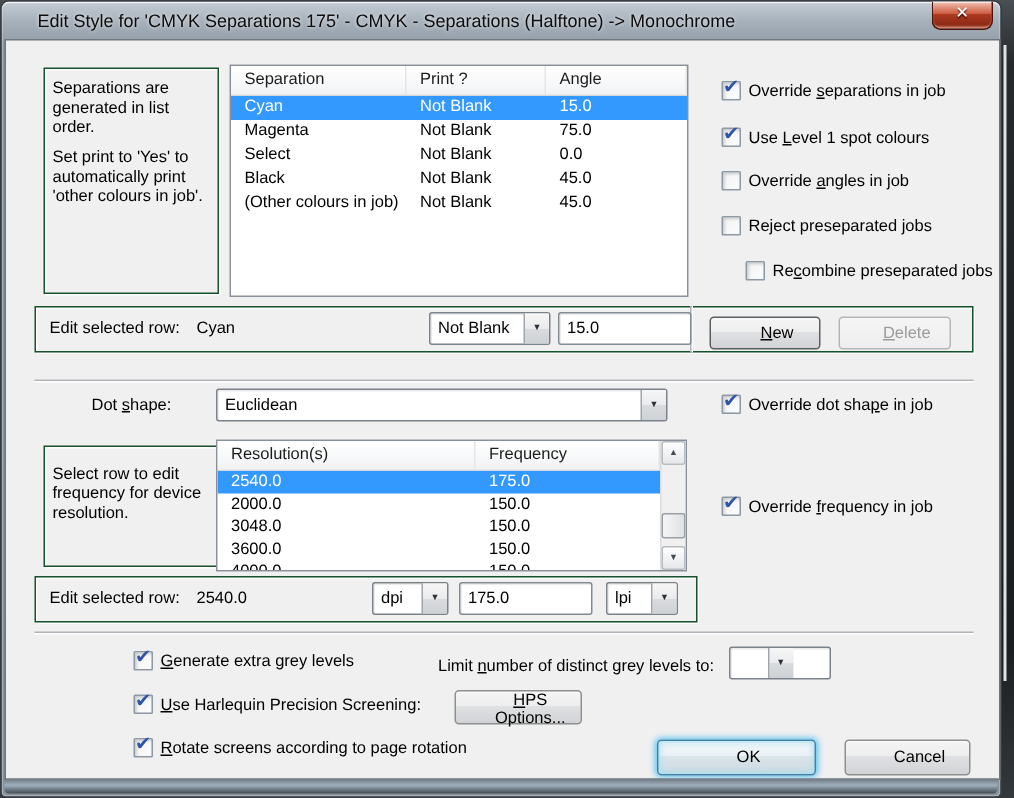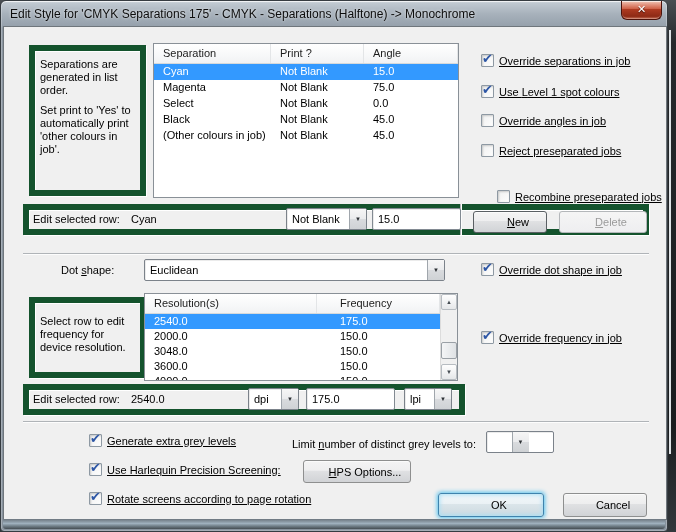--- a/index.html
+++ b/index.html
@@ -12,62 +12,62 @@
 
   .win { position:absolute; left:0; top:0; width:668px; height:532px;
          border:1px solid #363c41; border-radius:6px 6px 4px 4px;
          background:linear-gradient(180deg,#d8dee3 0px,#c0c9d1 2px,#a7b1bb 13px,#96a1ac 25px,#8b96a1 27px,#87929d 100%);
          box-shadow:inset 0 1px 0 rgba(255,255,255,.55), inset 0 0 0 1px rgba(255,255,255,.25); }
   .win::after { content:""; position:absolute; left:2px; right:2px; bottom:2px; height:10px;
          border-radius:0 0 3px 3px;
          background:linear-gradient(180deg,#6b757e 0%,#9fb0bd 45%,#72808a 70%,#454d53 100%); }
 
   .titlebar { position:absolute; left:0; top:0; width:668px; height:26px; }
-  .title-text { position:absolute; left:9px; top:6px; font-size:12px; color:#0d0d0d; white-space:nowrap;
+  .title-text { position:absolute; left:24px; top:6px; font-size:12px; color:#0d0d0d; white-space:nowrap;
                 text-shadow:0 0 3px rgba(255,255,255,.8); }
   .close-btn { position:absolute; left:620px; top:0; width:41px; height:19px; cursor:default;
                border:1px solid #4c130b; border-top:none; border-radius:0 0 6px 6px;
                background:linear-gradient(180deg,#f0c9ba 0%,#e29480 20%,#cd5c42 45%,#ae3a21 46%,#8e2a15 85%,#c66a50 100%);
                box-shadow:inset 0 1px 0 rgba(255,255,255,.65), inset 0 -1px 1px rgba(255,255,255,.3);
                color:#fff; font-weight:bold; font-size:11px; text-align:center; line-height:17px;
                text-shadow:0 1px 1px rgba(0,0,0,.65); }
 
   .client { position:absolute; left:3px; top:26px; width:662px; height:492px; background:#f0f0f0;
             box-shadow:0 0 0 1px #6f767c; }
 
-  .etch { position:absolute; border:6px solid #14532d;
+  .etch { position:absolute; border:1px solid #14532d;
           box-shadow:1px 1px 0 rgba(255,255,255,.95), inset 1px 1px 0 rgba(255,255,255,.95); }
   .hsep { position:absolute; height:1px; background:#b0b4b8; box-shadow:0 1px 0 #fdfdfd; }
   .vsep { position:absolute; width:1px; background:#b0b4b8; box-shadow:1px 0 0 #fdfdfd; }
 
   .lbl { position:absolute; white-space:nowrap; }
 
   .groupbox { padding:7px 5px; line-height:13px; }
   .groupbox p + p { margin-top:7px; }
 
   .lv { position:absolute; background:#fff; border:1px solid #899097; overflow:hidden; }
   .lv-head { display:flex; height:20px; background:linear-gradient(180deg,#ffffff,#f7f8f9 60%,#f1f2f4);
              border-bottom:1px solid #d6d9db; color:#1c1c1c; }
   .lv-head .hc { line-height:19px; padding-left:9px; border-right:1px solid #e3e5e7; white-space:nowrap; }
   .lv-row { display:flex; height:16px; line-height:15px; }
   .lv-row .c { padding-left:9px; white-space:nowrap; overflow:hidden; }
   .lv-row.sel { background:#3399ff; color:#fff; }
   .lv1 .c1 { width:117px; } .lv1 .c2 { width:93px; } .lv1 .c3 { flex:1; }
   .lv2 .c1 { width:172px; } .lv2 .c2 { flex:1; }
-  .lv2 .lv-head, .lv2 .lv-row { margin-right:17px;gap:14px; }
+  .lv2 .lv-head, .lv2 .lv-row { margin-right:17px; }
 
   .sb { position:absolute; right:0; top:0; bottom:0; width:17px; background:#f0f0f0; border-left:1px solid #dcdcdc; }
   .sb-up,.sb-dn { position:absolute; left:0; width:16px; height:16px; text-align:center; line-height:15px;
              font-size:6px; color:#444b51; border:1px solid #b7bcc1; border-radius:2px;
              background:linear-gradient(180deg,#fefefe,#f1f2f3 55%,#e5e7e9); }
   .sb-up { top:0; } .sb-dn { bottom:0; }
   .sb-thumb { position:absolute; left:0; top:48px; width:16px; height:17px; border:1px solid #9aa0a6; border-radius:2px;
              background:linear-gradient(90deg,#f4f5f6,#dfe2e5); }
 
-  .cbrow { position:absolute; display:flex; align-items:center; gap:5px; white-space:nowrap;text-decoration:underline; }
+  .cbrow { position:absolute; display:flex; align-items:center; gap:5px; white-space:nowrap; }
   .box { width:13px; height:13px; flex:0 0 13px; position:relative; border:1px solid #8e99a3; border-radius:1px;
          background:linear-gradient(135deg,#f0f1f1,#fdfdfd); box-shadow:inset 1px 1px 2px rgba(0,0,0,.18); }
   .box.checked::after { content:"✔"; position:absolute; left:0; top:-4px; font-size:13px; color:#2d56a5;
          font-family:"DejaVu Sans",sans-serif; }
 
   .combo { position:absolute; height:22px; background:#fff; border:1px solid #7b828a; border-radius:2px;
            display:flex; align-items:center; box-shadow:inset 1px 1px 0 rgba(0,0,0,.08); }
   .combo .cv { flex:1; padding-left:5px; white-space:nowrap; overflow:hidden; }
   .combo .ca { width:17px; height:100%; border-left:1px solid #a0a6ac; display:flex; align-items:center;
            justify-content:center; font-size:6px; color:#2e3236;
@@ -152,36 +152,36 @@
         <span>Use <u>L</u>evel 1 spot colours</span>
       </div>
       <div class="cbrow" style="left:477px;top:87px;">
         <span class="box"></span>
         <span>Override <u>a</u>ngles in job</span>
       </div>
       <div class="cbrow" style="left:477px;top:117px;">
         <span class="box"></span>
         <span>Reject preseparated jobs</span>
       </div>
-      <div class="cbrow" style="left:477px;top:163px;padding-left:16px;">
+      <div class="cbrow" style="left:477px;top:147px;padding-left:16px;">
         <span class="box"></span>
         <span>Re<u>c</u>ombine preseparated jobs</span>
       </div>
 
       <div class="etch" style="left:19px;top:177px;width:626px;height:31px;"></div>
       <div class="vsep" style="left:456px;top:177px;height:31px;"></div>
       <span class="lbl" style="left:29px;top:186px;">Edit selected row:</span>
       <span class="lbl" style="left:127px;top:186px;">Cyan</span>
       <div class="combo" style="left:282px;top:181px;width:81px;">
         <span class="cv">Not Blank</span>
         <span class="ca">▼</span>
       </div>
       <input class="tin" style="left: 368px; top: 181px; width: 89px;" value="15.0">
       <button class="b7 focusd" style="left:469px;top:184px;width:74px;height:22px;"><u>N</u>ew</button>
-      <button class="b7 dis" style="left:555px;top:184px;width:88px;height:22px;text-align:center;"><u>D</u>elete</button>
+      <button class="b7 dis" style="left:555px;top:184px;width:75px;height:22px;text-align:center;"><u>D</u>elete</button>
 
       <div class="hsep" style="left:19px;top:226px;width:626px;"></div>
 
       <span class="lbl" style="left:57px;top:237px;">Dot <u>s</u>hape:</span>
       <div class="combo" style="left:140px;top:232px;width:301px;">
         <span class="cv">Euclidean</span>
         <span class="ca">▼</span>
       </div>
       <div class="cbrow" style="left:477px;top:236px;">
         <span class="box checked"></span>
@@ -251,21 +251,21 @@
       <span class="lbl" style="left:288px;top:411px;">Limit <u>n</u>umber of distinct grey levels to:</span>
       <div class="combo" style="left:482px;top:404px;width:68px;flex-direction:column;">
         <span class="cv">1024</span>
         <span class="ca">▼</span>
       </div>
 
       <div class="cbrow" style="left:85px;top:436px;">
         <span class="box checked"></span>
         <span><u>U</u>se Harlequin Precision Screening:</span>
       </div>
-      <button class="b7" style="left:299px;top:433px;width:108px;height:23px;"><u>H</u>PS Options...</button>
+      <button class="b7" style="left:299px;top:433px;width:85px;height:23px;"><u>H</u>PS Options...</button>
 
       <div class="cbrow" style="left:85px;top:465px;">
         <span class="box checked"></span>
         <span><u>R</u>otate screens according to page rotation</span>
       </div>
 
       <button class="b7 okglow" style="left:434px;top:466px;width:106px;height:24px;">OK</button>
       <button class="b7" style="left:559px;top:466px;width:84px;height:24px;">Cancel</button>
 
     </div>

